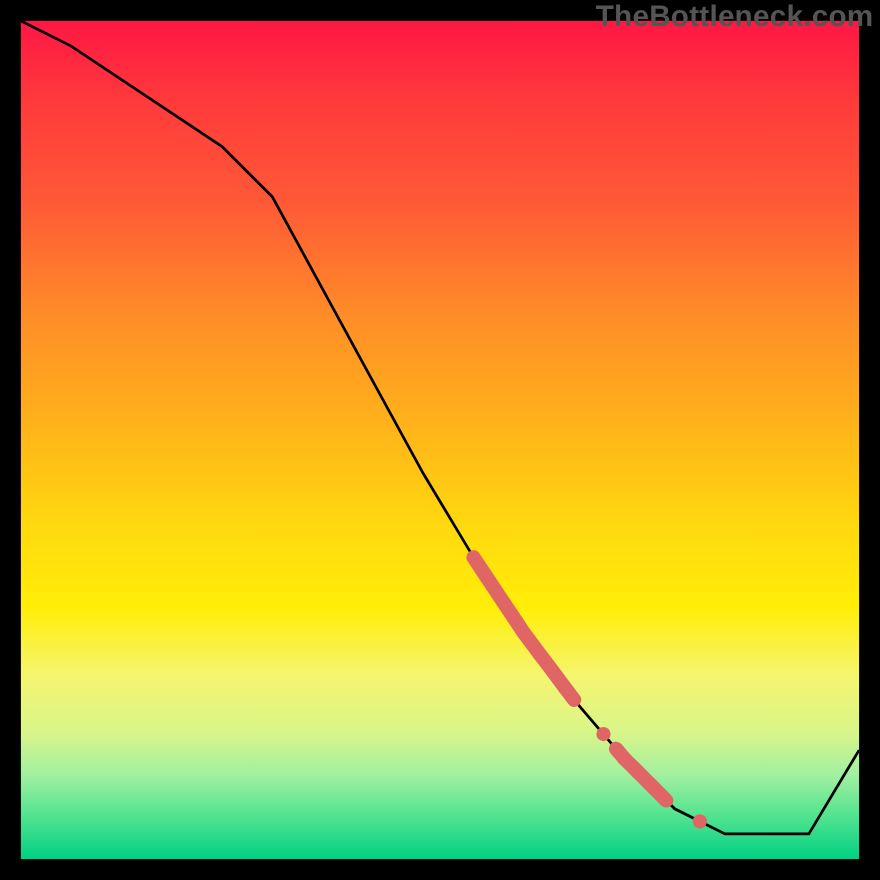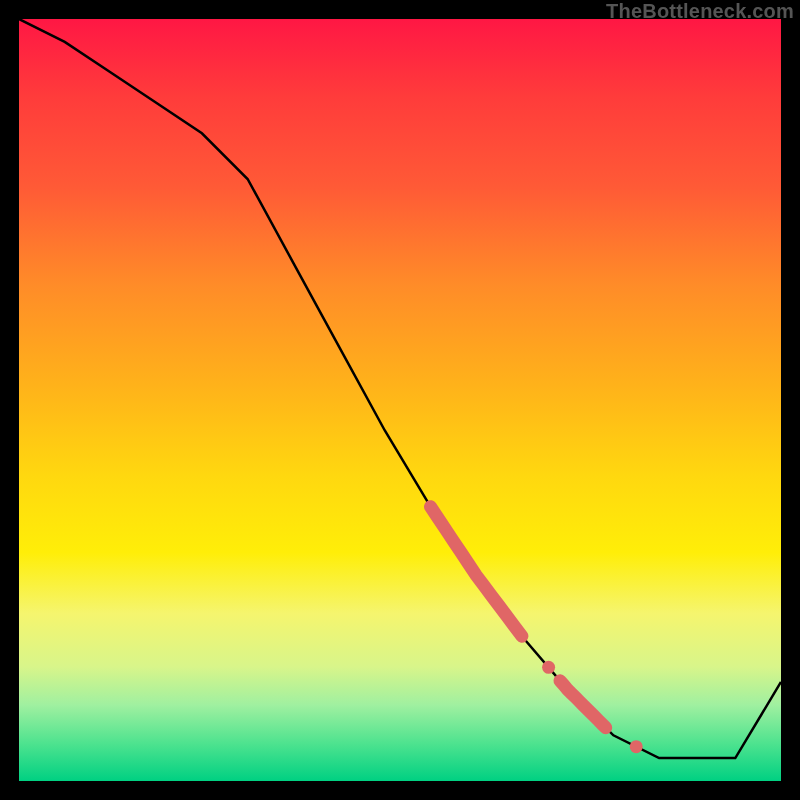--- a/index.html
+++ b/index.html
@@ -28,21 +28,21 @@
       #d8f58a 85%,
       #a0f0a0 90%,
       #4fe38f 95%,
       #00d082 100%);
   }
   .watermark {
     position: absolute;
     top: 0px;
     right: 6px;
     font-family: Arial, Helvetica, sans-serif;
-    font-size: 20px;
+    font-size: 27px;
     font-weight: bold;
     color: #555;
     letter-spacing: 0.2px;
     user-select: none;
   }
   svg.curve {
     position: absolute;
     left: 0; top: 0;
     width: 762px; height: 762px;
   }

